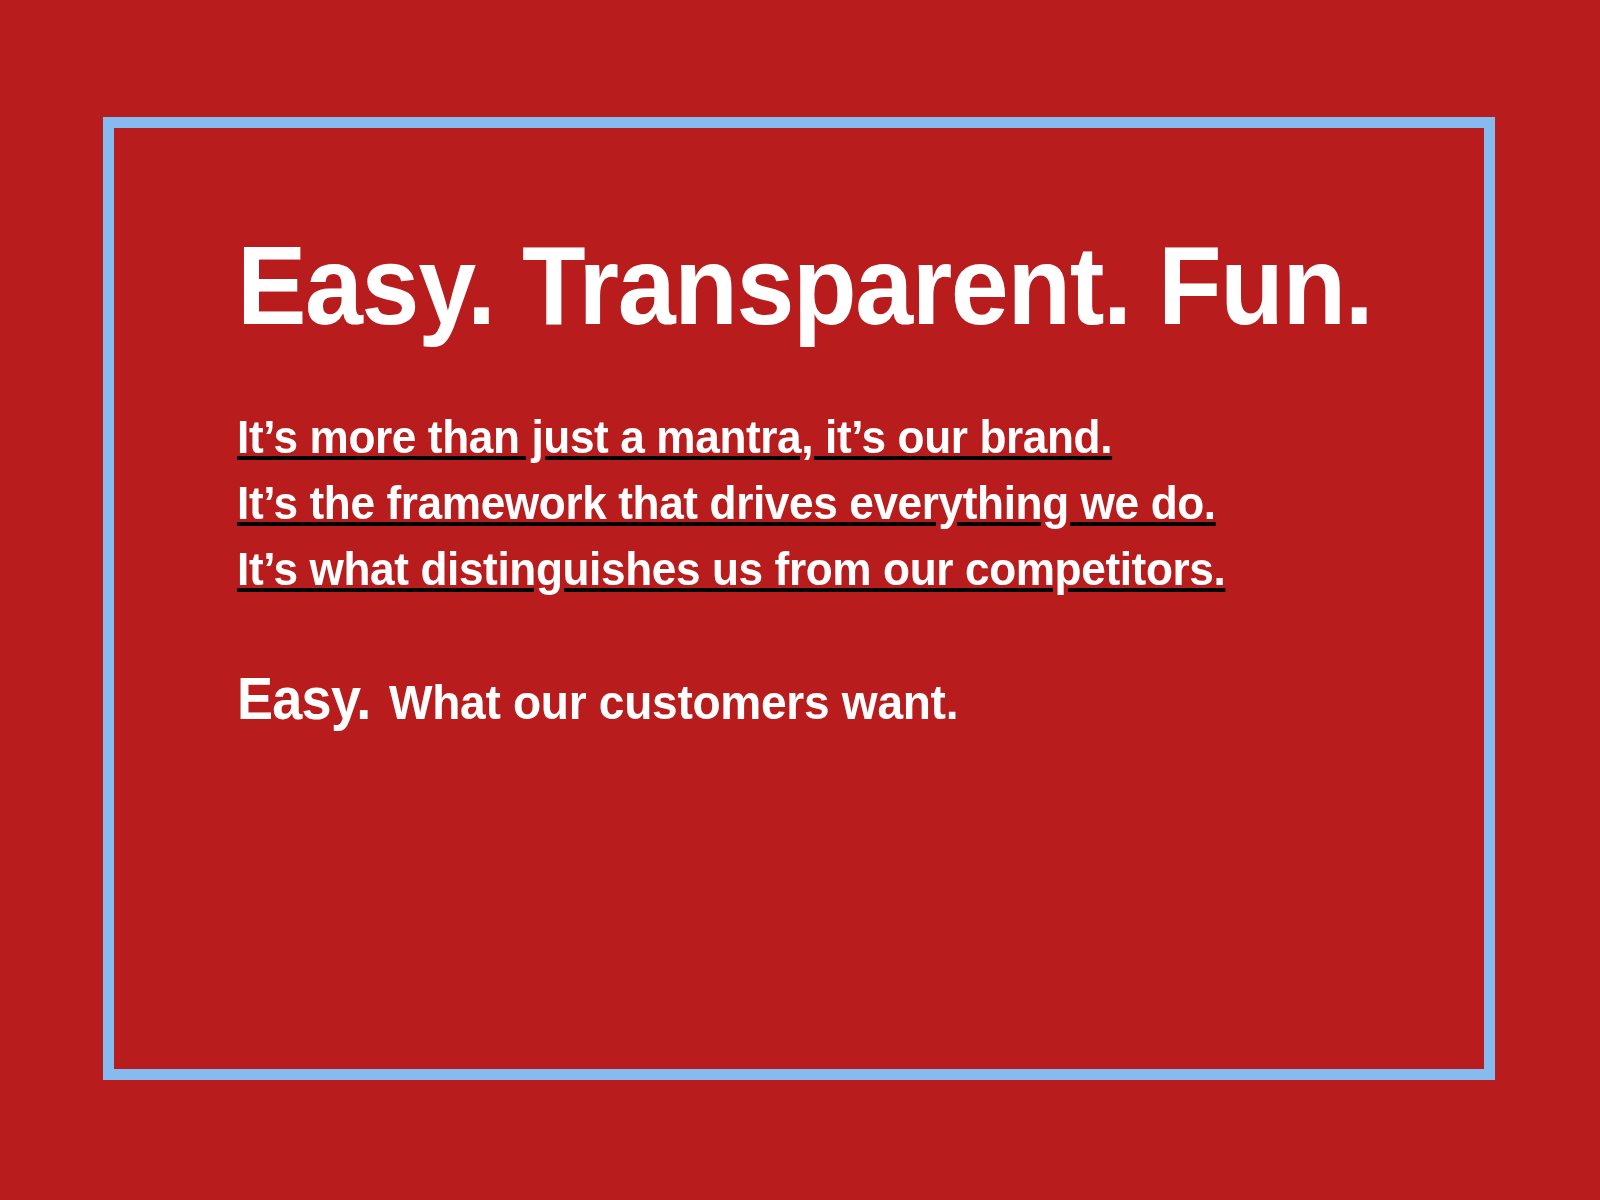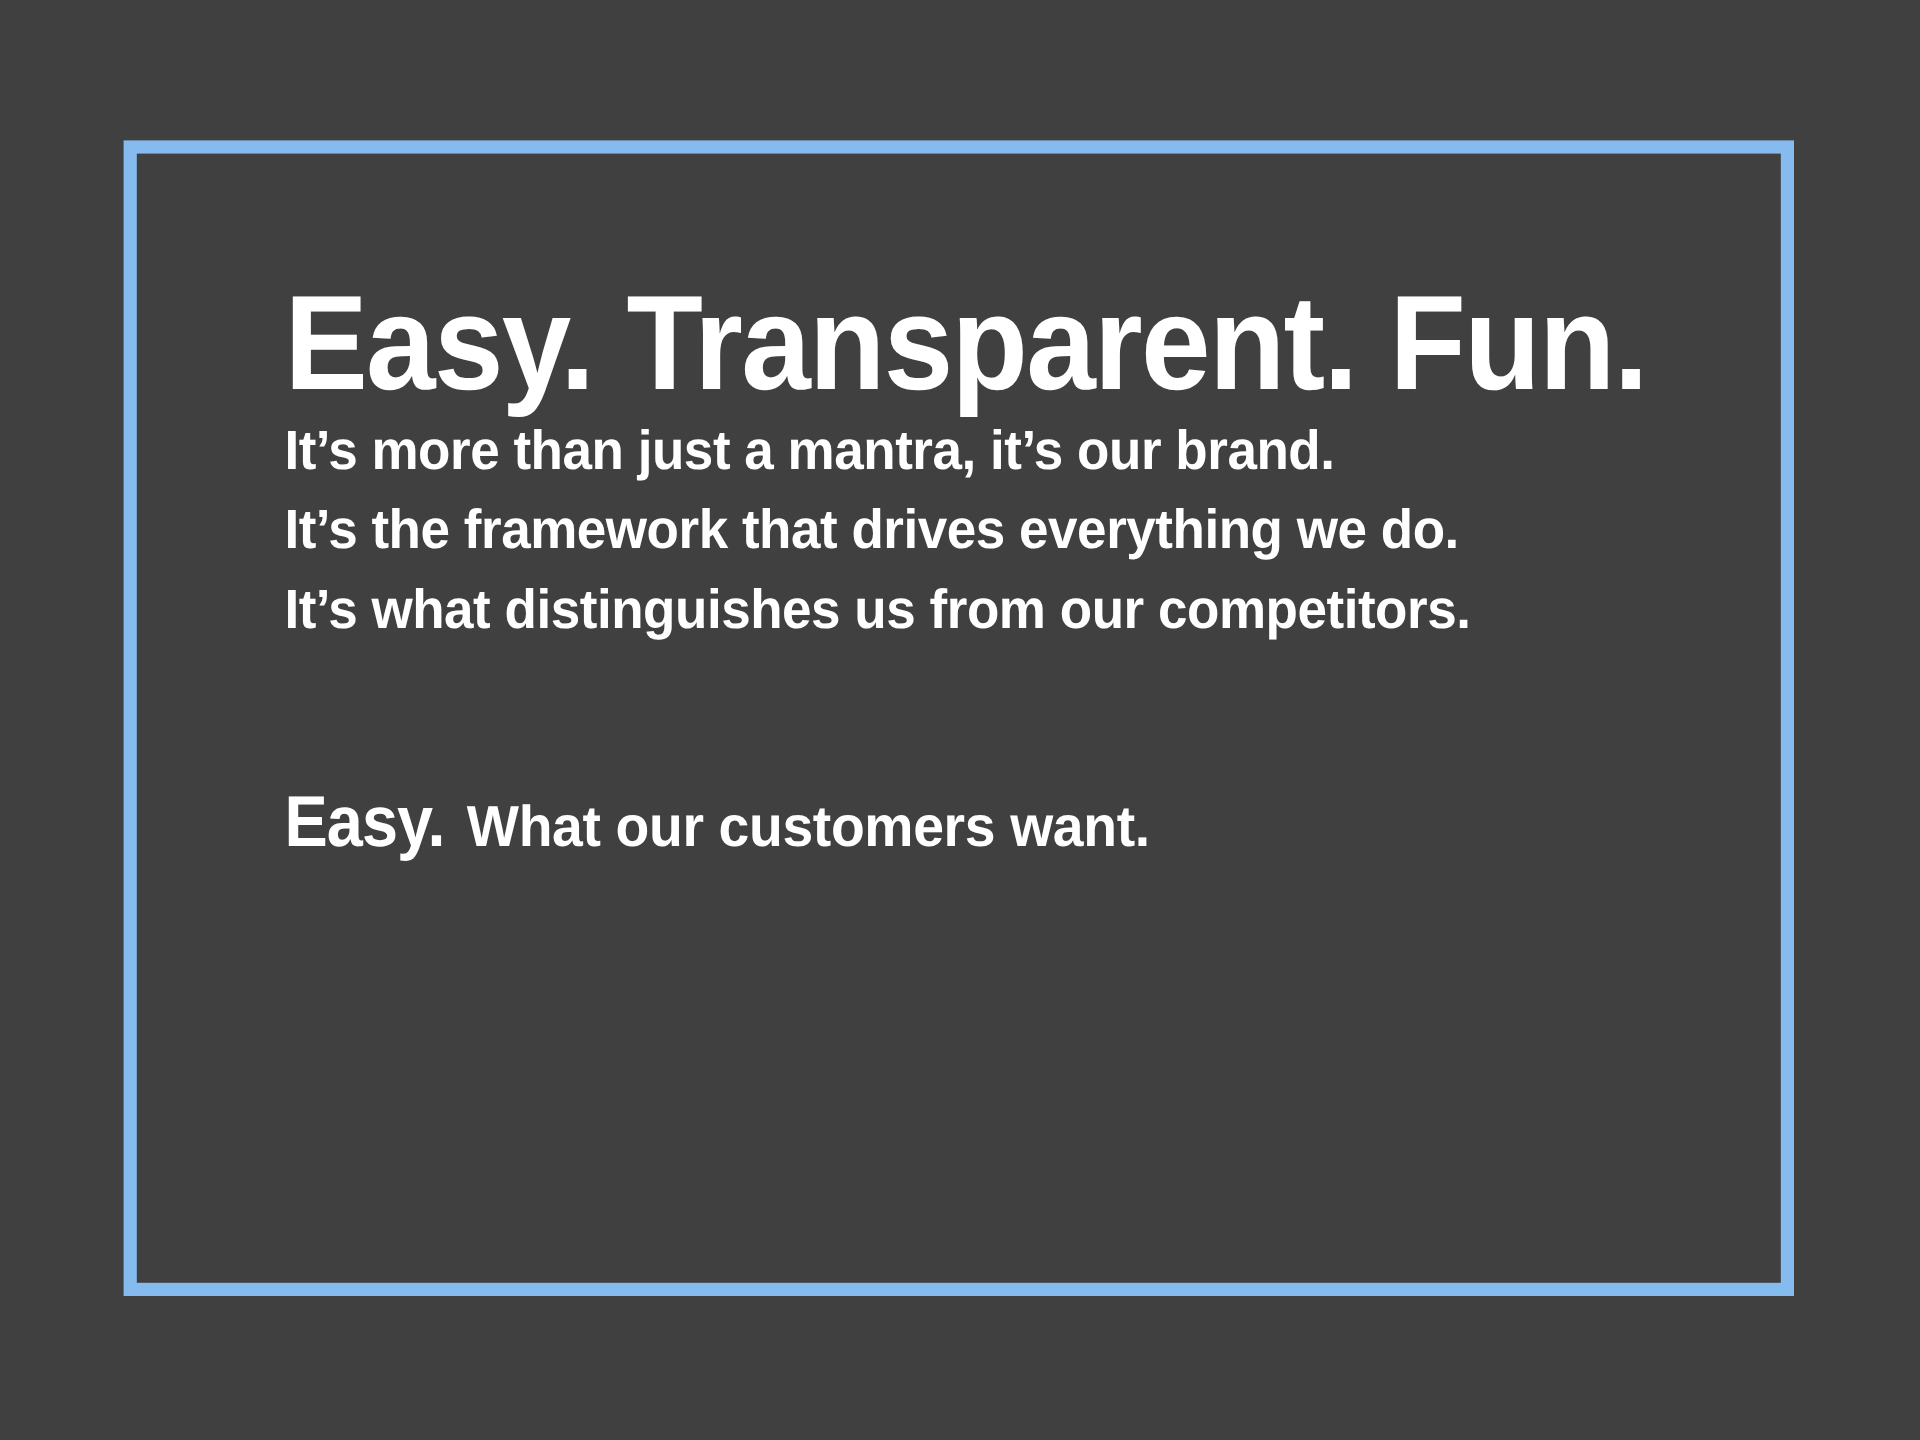--- a/index.html
+++ b/index.html
@@ -12,21 +12,21 @@
     width: 1600px;
     height: 1200px;
     overflow: hidden;
     font-family: "Liberation Sans", sans-serif;
   }
 
   #slide {
     position: relative;
     width: 1600px;
     height: 1200px;
-    background: #404040;
+    background: #b91c1c;
     box-sizing: border-box;
   }
 
   
   #frame {
     position: absolute;
     left: 103px;
     top: 117px;
     width: 1392px;
     height: 963px;
@@ -52,37 +52,39 @@
     letter-spacing: -1.5px;
     color: #ffffff;
     transform: scaleX(0.93);
     transform-origin: left center;
     white-space: nowrap;
     margin: 0 0 0 0;
   }
 
   
   #intro {
+    margin-top: 62px;
+    text-decoration: underline;
   }
 
   .intro-line {
     font-family: "Liberation Sans", sans-serif;
     font-weight: 600;
     font-size: 46px;
     line-height: 66px;
     letter-spacing: -0.4px;
     color: #ffffff;
     white-space: nowrap;
     transform: scaleX(0.96);
     transform-origin: left center;
   }
 
   
   #definitions {
-    margin-top: 104px;
+    margin-top: 56px;
   }
 
   .def-row {
     display: flex;
     align-items: baseline;
     line-height: 82px;
     white-space: nowrap;
   }
 
   .def-term {

